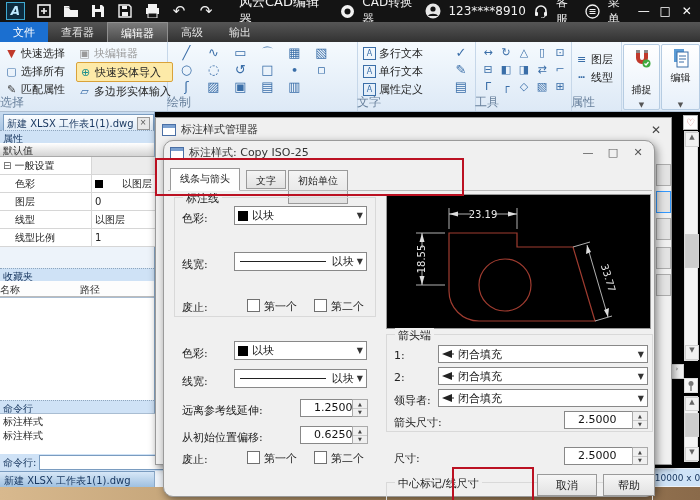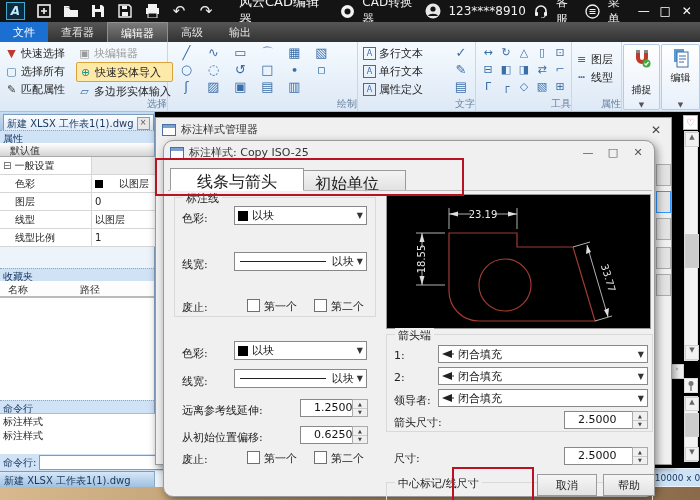--- a/index.html
+++ b/index.html
@@ -20,63 +20,63 @@
   
   .menubar{left:0;top:22px;width:700px;height:20px;background:linear-gradient(#565656,#323232);
            display:flex;align-items:stretch;color:#e3e3e3;font-family:Liberation Mono, monospace;}
   .mtab{padding:3px 13px 0 13px;font-size:11px;}
   .mtab.file{background:#1b6fd0;color:#fff;}
   .mtab.active{background:linear-gradient(#7a7a7a,#4a4a4a);color:#fff;border:1px solid #8f8f8f;border-bottom:none;}
   
   .ribbon{left:0;top:42px;width:700px;height:70px;background:linear-gradient(#f5fafe,#dde9f6);
           border-bottom:1px solid #aebfd2;}
   .rgroup{position:absolute;top:0;height:100%;border-right:1px solid #c6d7e9;}
-  .glabel{position:absolute;bottom:0px;left:0;width:100%;text-align:right;font-size:10px;color:#68809c;}
+  .glabel{position:absolute;bottom:0px;left:0;width:100%;text-align:left;font-size:12px;color:#68809c;}
   .ritem{display:flex;align-items:center;gap:3px;height:18px;font-size:11px;color:#222;padding:0 2px;white-space:nowrap;}
   .ritem .ric{width:13px;text-align:center;font-size:11px;color:#3a6ea8;flex:none;}
   .ritem.disabled{color:#9a9a9a;}
   .ritem.hilite{background:#fdeaa8;border:1px solid #d9a23a;border-radius:2px;}
   .ricons{display:flex;flex-wrap:wrap;}
   .ricon{width:27px;height:17px;text-align:center;font-size:13px;line-height:17px;color:#3a6ea8;}
   .tools .ricon{width:18px;font-size:11px;}
   .bigbtn{position:absolute;top:2px;height:64px;background:linear-gradient(#ffffff,#e7f0fa);
           border:1px solid #b6cce2;border-radius:2px;text-align:center;font-size:10px;color:#222;}
   .bigbtn .dd{position:absolute;bottom:0;left:0;width:100%;font-size:7px;color:#555;}
   
   .lpanel{left:0;top:112px;width:155px;height:375px;background:#edf3fa;border-right:1px solid #8aa8c8;}
   .doctabs{position:absolute;left:0;top:0;width:100%;height:18px;background:linear-gradient(#c9dcf0,#a9c5e2);}
   .doctab{position:absolute;left:3px;top:2px;height:15px;background:linear-gradient(#fbfdff,#dcE9f6);
           border:1px solid #7a9cc0;border-bottom:none;font-size:10px;padding:1px 3px;display:flex;gap:3px;align-items:center;color:#16355e;}
   .tabclose{width:11px;height:11px;background:#e8e8e8;border:1px solid #999;font-size:8px;line-height:9px;text-align:center;color:#555;}
   .caption{position:absolute;left:0;width:100%;height:13px;background:#cfe2f6;border-top:1px dotted #8fa6bd;
            font-size:10px;color:#16355e;padding:1px 3px;box-sizing:border-box;}
   .subhdr{position:absolute;left:0;width:100%;height:14px;background:linear-gradient(#ffffff,#d4d4d4);
-          border-bottom:1px solid #aaa;font-size:10px;color:#333;padding:1px 10px;box-sizing:border-box;}
+          border-bottom:1px solid #aaa;font-size:10px;color:#333;padding:1px 3px;box-sizing:border-box;}
   .ptable{position:absolute;left:0;top:157px;width:155px;background:#fff;font-size:10px;color:#222;}
   .prow{display:flex;height:17px;border-bottom:1px solid #d6d6d6;}
   .pk{width:92px;border-right:1px solid #d6d6d6;padding:2px 3px;box-sizing:border-box;display:flex;align-items:center;gap:3px;}
-  .pv{flex:1;padding:2px 3px;display:flex;align-items:center;gap:16px;}
+  .pv{flex:1;padding:2px 3px;display:flex;align-items:center;gap:10px;justify-content:space-between;}
   .indent{padding-left:15px;}
   .swatch8{width:8px;height:8px;background:#000;flex:none;}
   .whitebox{position:absolute;background:#fff;border:1px solid #a9bdd2;}
   
   .canvas{left:155px;top:112px;width:545px;height:356px;background:#000;}
   .sb{position:absolute;background:#f1f1f1;border:1px solid #d0d0d0;color:#666;
       font-size:7px;text-align:center;}
   .coordbar{left:155px;top:468px;width:545px;height:19px;background:#eef3f9;}
   .coords{position:absolute;background:#cfe3f7;border-left:1px solid #7a9cc0;font-size:9px;color:#16355e;
           display:flex;align-items:center;justify-content:center;}
   .deskstrip{left:0;top:487px;width:700px;height:13px;background:linear-gradient(90deg,#d8b98e,#b08f63 55%,#8a6a4a);}
   
   .dlg{background:#f0f0f0;border:1px solid #9a9a9a;box-shadow:2px 3px 8px rgba(0,0,0,.45);}
   .dlg-title{display:flex;align-items:center;gap:5px;padding:4px 6px 2px 6px;font-size:11px;color:#333;}
   .dlgico{width:12px;height:10px;border:1px solid #4a6fa5;background:linear-gradient(#7aa0d0 0 3px,#fff 3px);flex:none;}
   .dlg-x{margin-left:auto;color:#444;font-size:12px;width:18px;text-align:center;}
   .sliver{position:absolute;width:13px;height:20px;background:#e3e3e3;border:1px solid #acacac;}
-  .tab{position:absolute;top:0;height:21px;padding:3px 26px;box-sizing:border-box;font-size:16px;color:#222;
+  .tab{position:absolute;top:0;height:21px;padding:3px 9px;box-sizing:border-box;font-size:10px;color:#222;
        background:linear-gradient(#f4f4f4,#e2e2e2);border:1px solid #9a9a9a;}
   .tab.active{background:#fff;height:23px;border-bottom:1px solid #fff;z-index:2;}
   .group{position:absolute;border:1px solid #d9d9d9;}
   .gtitle{position:absolute;top:-7px;left:8px;background:#f0f0f0;padding:0 3px;font-size:11px;color:#222;}
   .lbl{position:absolute;font-size:11px;color:#222;white-space:nowrap;}
   .combo{position:absolute;background:#fff;border:1px solid #888;display:flex;align-items:center;
          padding:0 3px;font-size:11px;height:19px;box-sizing:border-box;color:#111;}
   .chev{margin-left:auto;font-size:8px;color:#333;padding-left:3px;flex:none;}
   .sw{width:10px;height:10px;background:#000;margin-right:4px;flex:none;}
   .lwline{flex:1;border-top:1px solid #222;margin:0 6px 0 2px;}
@@ -386,21 +386,21 @@
       </div>
       <div class="prow">
         <div class="pk indent">线型比例</div>
         <div class="pv">
             <span>1</span>
           </div>
       </div>
     </div>
     <div class="caption" style="top:156px;">收藏夹</div>
     <div class="abs" style="left:0;top:169px;width:154px;height:16px;background:#fdfdfd;border-bottom:1px solid #bbb;font-size:10px;color:#333;">
-      <span class="abs" style="left:8px;top:2px;">名称</span>
+      <span class="abs" style="left:0;top:2px;">名称</span>
       <span class="abs" style="left:80px;top:2px;">路径</span>
     </div>
     <div class="whitebox" style="left:0;top:185px;width:154px;height:103px;border-left:none;border-right:none;"></div>
     <div class="caption" style="top:288px;">命令行</div>
     <div class="whitebox" style="left:0;top:301px;width:154px;height:41px;font-size:10px;color:#222;padding:1px 3px;border-left:none;border-right:none;">
       <div>标注样式</div>
       <div>标注样式</div>
     </div>
     <div class="abs" style="left:0;top:342px;width:171px;height:17px;background:#cfe2f6;display:flex;align-items:center;">
       <span style="font-size:10px;color:#16355e;padding:0 3px;">命令行:</span>
@@ -428,21 +428,21 @@
     <div class="dlg-title">
       <span class="dlgico"></span>
       <span>标注样式: Copy ISO-25</span>
       <span class="wbtn2" style="margin-left:auto;">—</span>
       <span class="wbtn2">□</span>
       <span class="wbtn2">✕</span>
     </div>
 
     <div class="tab active" style="left:6px;top:27px;"><span>线条与箭头</span></div>
     <div class="tab" style="left:82px;top:29px;height:19px;"><span>文字</span></div>
-    <div class="tab" style="left:124px;top:29px;height:21px;"><span>初始单位</span></div>
+    <div class="tab" style="left:124px;top:29px;height:34px;"><span>初始单位</span></div>
     <div class="abs" style="left:4px;top:49px;width:484px;height:0;border-top:1px solid #bbb;"></div>
 
     <div class="group" style="left:10px;top:56px;width:200px;height:118px;">
       <span class="gtitle">标注线</span>
     </div>
     <div class="lbl" style="left:18px;top:70px;">色彩:</div>
     <div class="combo" style="left:70px;top:65px;width:133px;">
       <span class="sw"></span>
       <span>以块</span>
       <span class="chev">▼</span>

